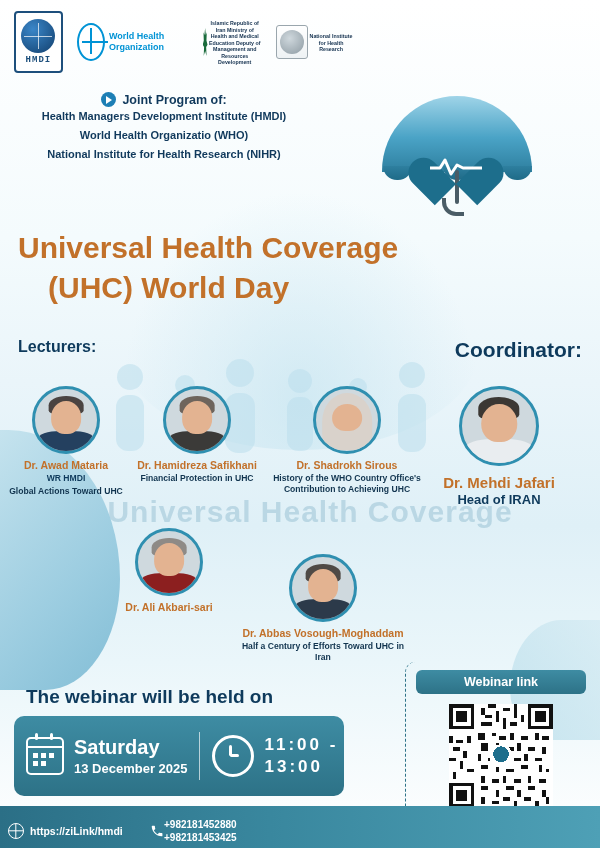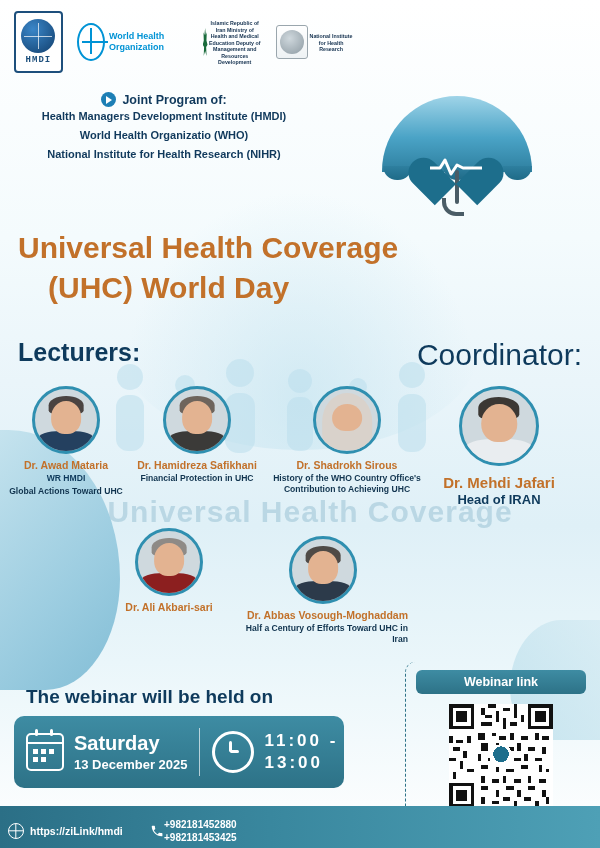--- a/index.html
+++ b/index.html
@@ -91,42 +91,42 @@
   .heart:before,.heart:after{content:"";position:absolute;top:0;width:30px;height:46px;background:#1d6e8c;border-radius:30px 30px 0 0;}
   .heart:before{left:30px;transform:rotate(45deg);transform-origin:0 100%;}
   .heart:after{left:0;transform:rotate(-45deg);transform-origin:100% 100%;}
   .ecg{position:absolute;left:70px;top:74px;width:52px;height:20px;z-index:3;}
 
   
   .title{position:absolute;left:18px;top:228px;width:470px;color:#c2712a;font-size:30px;font-weight:700;line-height:40px;}
   .title .l2{display:block;margin-left:30px;}
 
   
-  .lecturers-h{position:absolute;left:18px;top:338px;font-size:25px;font-weight:700;color:#0e3a5c;}
-  .coordinator-h{position:absolute;right:18px;top:338px;font-size:30px;font-weight:400;color:#0e3a5c;margin-left:36px;}
+  .lecturers-h{position:absolute;left:18px;top:338px;font-size:16px;font-weight:700;color:#0e3a5c;}
+  .coordinator-h{position:absolute;right:18px;top:338px;font-size:21px;font-weight:700;color:#0e3a5c;margin-left:36px;}
 
   
   .sp{position:absolute;text-align:center;}
   .sp .ph{width:62px;height:62px;border-radius:50%;border:3px solid #2f8fb0;margin:0 auto;overflow:hidden;position:relative;background:#cfd9de;}
   .sp .nm{font-size:10.5px;font-weight:700;color:#c2712a;margin-top:5px;}
   .sp .tt{font-size:8.6px;color:#11344f;line-height:11px;margin-top:2px;font-weight:600;}
   .sp.big .ph{width:74px;height:74px;}
   .sp.big .nm{font-size:15px;margin-top:8px;}
   .sp.big .tt{font-size:13px;font-weight:700;margin-top:3px;color:#0e3a5c;}
 
   
   .face{position:absolute;left:0;top:0;width:100%;height:100%;}
   .skin{position:absolute;left:50%;top:20%;transform:translateX(-50%);width:48%;height:52%;border-radius:50% 50% 45% 45%;background:#e3b391;}
   .hair{position:absolute;left:50%;top:11%;transform:translateX(-50%);width:56%;height:30%;border-radius:50% 50% 20% 20%;background:#2e2a28;}
   .body{position:absolute;left:50%;bottom:0;transform:translateX(-50%);width:92%;height:32%;border-radius:40% 40% 0 0;background:#2b3b52;}
   .scarf{position:absolute;left:50%;top:6%;transform:translateX(-50%);width:80%;height:92%;border-radius:50% 50% 28% 28%;background:#d9d2cb;}
 
   
   .held{position:absolute;left:26px;top:686px;font-size:19px;font-weight:700;color:#0e3a5c;}
-  .datebox{position:absolute;left:14px;top:716px;width:330px;height:72px;background:linear-gradient(180deg,#3e8ca3,#2d7287);border-radius:10px;display:flex;align-items:center;color:#fff;}
+  .datebox{position:absolute;left:14px;top:716px;width:330px;height:80px;background:linear-gradient(180deg,#3e8ca3,#2d7287);border-radius:10px;display:flex;align-items:center;color:#fff;}
   .cal{width:34px;height:34px;margin-left:12px;border:2px solid #fff;border-radius:5px;position:relative;flex:0 0 auto;}
   .cal:before{content:"";position:absolute;left:0;top:7px;width:100%;height:2px;background:#fff;}
   .cal i{position:absolute;top:-6px;width:3px;height:7px;background:#fff;border-radius:2px;}
   .cal i:nth-child(1){left:7px}.cal i:nth-child(2){left:22px}
   .cal em{position:absolute;left:5px;top:14px;width:5px;height:5px;background:#fff;box-shadow:8px 0 0 #fff,16px 0 0 #fff,0 8px 0 #fff,8px 8px 0 #fff;}
   .dt{margin-left:10px;}
   .dt .d1{font-size:20px;font-weight:700;}
   .dt .d2{font-size:13px;font-weight:700;margin-top:2px;}
   .divider{width:1px;height:48px;background:rgba(255,255,255,.65);margin:0 12px;}
   .clock{width:36px;height:36px;border:3px solid #fff;border-radius:50%;position:relative;flex:0 0 auto;}
@@ -273,21 +273,21 @@
     <div class="ph">
       <div class="face">
           <div class="body" style="background:#8c1f1f"></div>
           <div class="hair" style="background:#8e8a86"></div>
           <div class="skin"></div>
         </div>
     </div>
     <div class="nm">Dr. Ali Akbari-sari</div>
   </div>
 
-  <div class="sp" style="left:238px;top:536px;width:170px;text-align:right;">
+  <div class="sp" style="left:238px;top:554px;width:170px;">
     <div class="ph">
       <div class="face">
           <div class="body" style="background:#2c3a4a"></div>
           <div class="hair" style="background:#4f4a46"></div>
           <div class="skin"></div>
         </div>
     </div>
     <div class="nm">Dr. Abbas Vosough-Moghaddam</div>
     <div class="tt">Half a Century of Efforts Toward UHC in Iran</div>
   </div>

